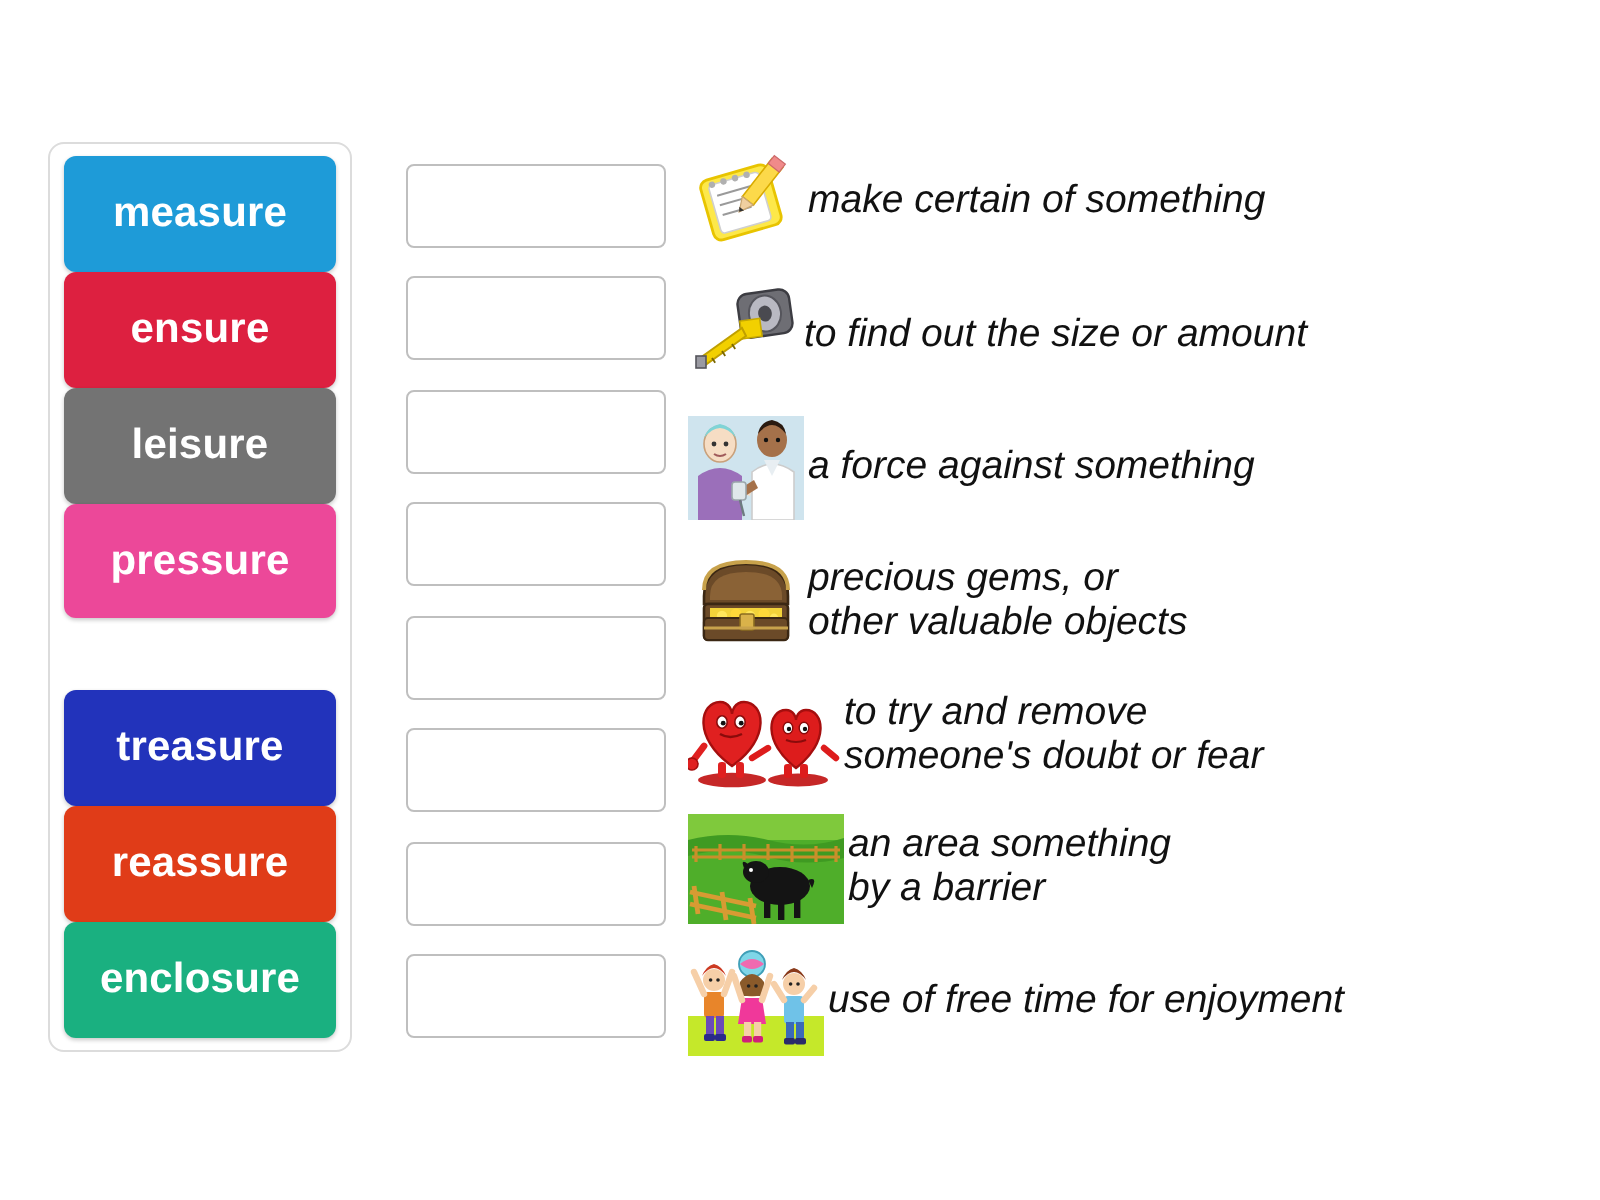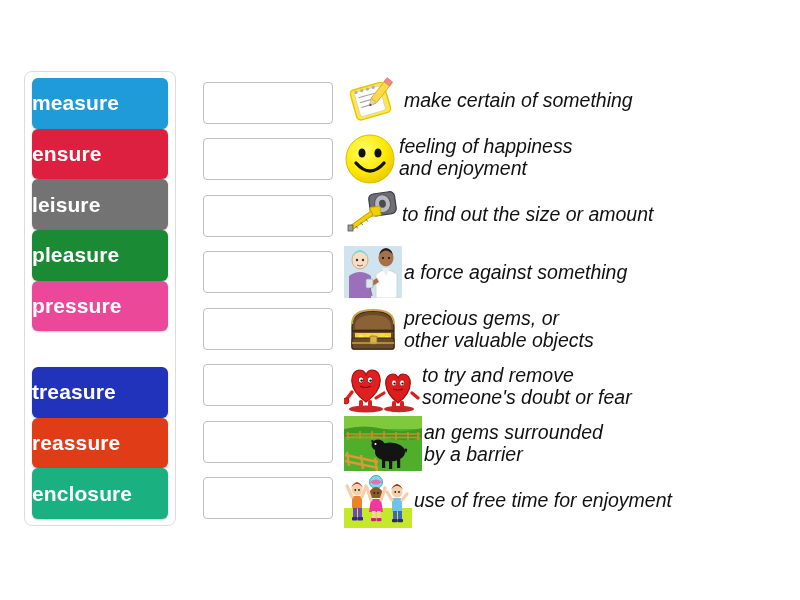--- a/index.html
+++ b/index.html
@@ -33,20 +33,21 @@
     display: flex;
     flex-direction: column;
     justify-content: space-between;
   }
 
   .word-tile {
     height: 58px;
     border-radius: 6px;
     display: flex;
     align-items: center;
+    justify-content: center;
     color: #ffffff;
     font-size: 21px;
     font-weight: bold;
     letter-spacing: 0.1px;
     box-shadow: 0 1px 2px rgba(0,0,0,0.22);
     user-select: none;
     cursor: pointer;
   }
 
   
@@ -120,23 +121,20 @@
   <div id="words-panel">
     <div class="word-tile" style="background-color: rgb(30, 155, 216);">
       <span>measure</span>
     </div>
     <div class="word-tile" style="background-color: rgb(221, 32, 64);">
       <span>ensure</span>
     </div>
     <div class="word-tile" style="background-color: #737373;">
       <span>leisure</span>
     </div>
-    <div class="word-tile" style="background-color: rgb(26, 138, 53);">
-      <span>pleasure</span>
-    </div>
     <div class="word-tile" style="background-color: #ec4899;">
       <span>pressure</span>
     </div>
     <div class="word-tile" style="background-color: rgb(34, 51, 187); margin-top: 36px;">
       <span>treasure</span>
     </div>
     <div class="word-tile" style="background-color: rgb(224, 60, 24);">
       <span>reassure</span>
     </div>
     <div class="word-tile" style="background-color: rgb(26, 176, 128);">
@@ -175,39 +173,20 @@
             <rect x="30" y="2" width="7" height="24" fill="#fcd94a" stroke="#d9ab00" stroke-width="0.8"></rect>
             <rect x="30" y="0" width="7" height="5" fill="#f08a8a" stroke="#cc6a6a" stroke-width="0.6"></rect>
             <polygon points="30,26 37,26 33.5,33" fill="#f0cfa0" stroke="#c9a671" stroke-width="0.6"></polygon>
             <polygon points="32,31 35,31 33.5,33" fill="#333"></polygon>
           </g>
         </svg>
       </div>
       <div class="def-text">make certain of something</div>
     </div>
 
-    <div class="def-row">
-      <div class="def-pic pic-smiley">
-        <svg viewBox="0 0 53 53" width="53" height="53">
-          <defs>
-            <radialGradient id="smg" cx="38%" cy="33%" r="72%">
-              <stop offset="0%" stop-color="#ffff70"></stop>
-              <stop offset="62%" stop-color="#ffe900"></stop>
-              <stop offset="100%" stop-color="#e8c800"></stop>
-            </radialGradient>
-          </defs>
-          <circle cx="26" cy="27" r="24" fill="url(#smg)" stroke="#d9bd00" stroke-width="1"></circle>
-          <ellipse cx="18" cy="21" rx="3.6" ry="4.6" fill="#101010"></ellipse>
-          <ellipse cx="34" cy="21" rx="3.6" ry="4.6" fill="#101010"></ellipse>
-          <path d="M12 31 Q26 47 40 31" fill="none" stroke="#101010" stroke-width="3.4" stroke-linecap="round"></path>
-        </svg>
-      </div>
-      <div class="def-text">feeling of happiness
-and enjoyment</div>
-    </div>
 
     <div class="def-row">
       <div class="def-pic pic-tape">
         <svg viewBox="0 0 56 50" width="56" height="50">
           <g transform="rotate(-8 30 18)">
             <rect x="26" y="4" width="26" height="22" rx="5" fill="#6e6e74" stroke="#3c3c42" stroke-width="1.2"></rect>
             <ellipse cx="39" cy="15" rx="8" ry="9" fill="#b9b9c2" stroke="#55555c" stroke-width="1"></ellipse>
             <ellipse cx="39" cy="15" rx="3.4" ry="4" fill="#4a4a50"></ellipse>
             <rect x="26" y="17" width="10" height="9" fill="#f2d000" stroke="#c6a800" stroke-width="0.8"></rect>
           </g>
@@ -334,21 +313,21 @@
           <ellipse cx="46" cy="36" rx="15" ry="9.5" fill="#141414"></ellipse>
           <ellipse cx="34" cy="29" rx="6.5" ry="5.5" fill="#141414"></ellipse>
           <circle cx="31.5" cy="28" r="1" fill="#ffffff"></circle>
           <path d="M30 25 Q26 22 28 27 Z" fill="#141414"></path>
           <rect x="38" y="43" width="3.2" height="9" fill="#141414"></rect>
           <rect x="45" y="44" width="3.2" height="9" fill="#141414"></rect>
           <rect x="53" y="43" width="3.2" height="9" fill="#141414"></rect>
           <path d="M60 33 Q65 31 62 37" fill="#141414"></path>
         </svg>
       </div>
-      <div class="def-text">an gems surrounded
+      <div class="def-text">an area something
 by a barrier</div>
     </div>
 
     <div class="def-row">
       <div class="def-pic pic-kids">
         <svg viewBox="0 0 68 54" width="68" height="54">
           <rect x="0" y="34" width="68" height="20" fill="#c5e82a"></rect>
 
           <circle cx="32" cy="8" r="6.5" fill="#7fd6e8" stroke="#3f9fb8" stroke-width="0.9"></circle>
           <path d="M26 8 Q32 3 38 8 Q32 13 26 8 Z" fill="#f06ab0"></path>

